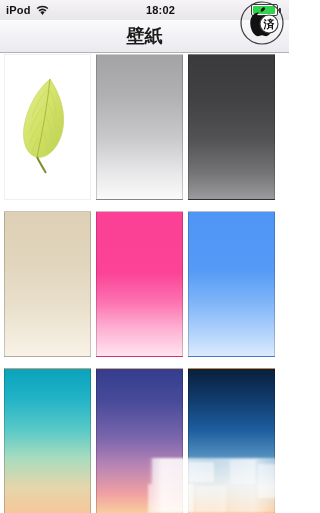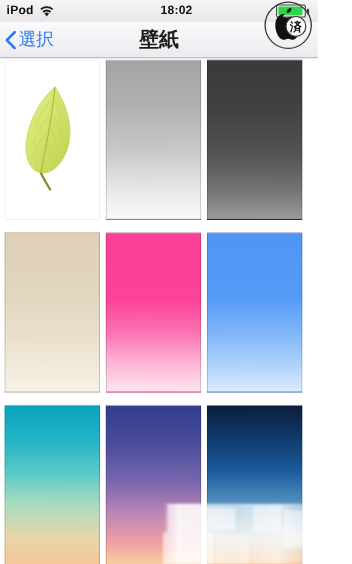--- a/index.html
+++ b/index.html
@@ -150,28 +150,20 @@
     <span id="status-time">18:02</span>
     <span id="battery-area">
       <span class="batt-body">
           <span class="batt-fill"></span>
         </span>
       <span class="batt-cap"></span>
     </span>
   </div>
 
   <div id="nav-bar">
-    <div id="back-button">
-      <span class="chev">
-        <svg width="11" height="17" viewBox="0 0 11 17">
-          <path d="M9.3 1.3 L2.2 8.5 L9.3 15.7" fill="none" stroke="#2b7bee" stroke-width="2.4" stroke-linecap="round" stroke-linejoin="round"></path>
-        </svg>
-      </span>
-      <span id="back-label">選択</span>
-    </div>
     <div id="nav-title">壁紙</div>
   </div>
 
   <div id="wallpaper-grid">
 
     <div class="wp-row" style="top:0;">
       <div class="wp-cell">
         <div class="wp-img leaf-bg">
           <svg class="leaf-shape" viewBox="0 0 56 98">
             <defs>

